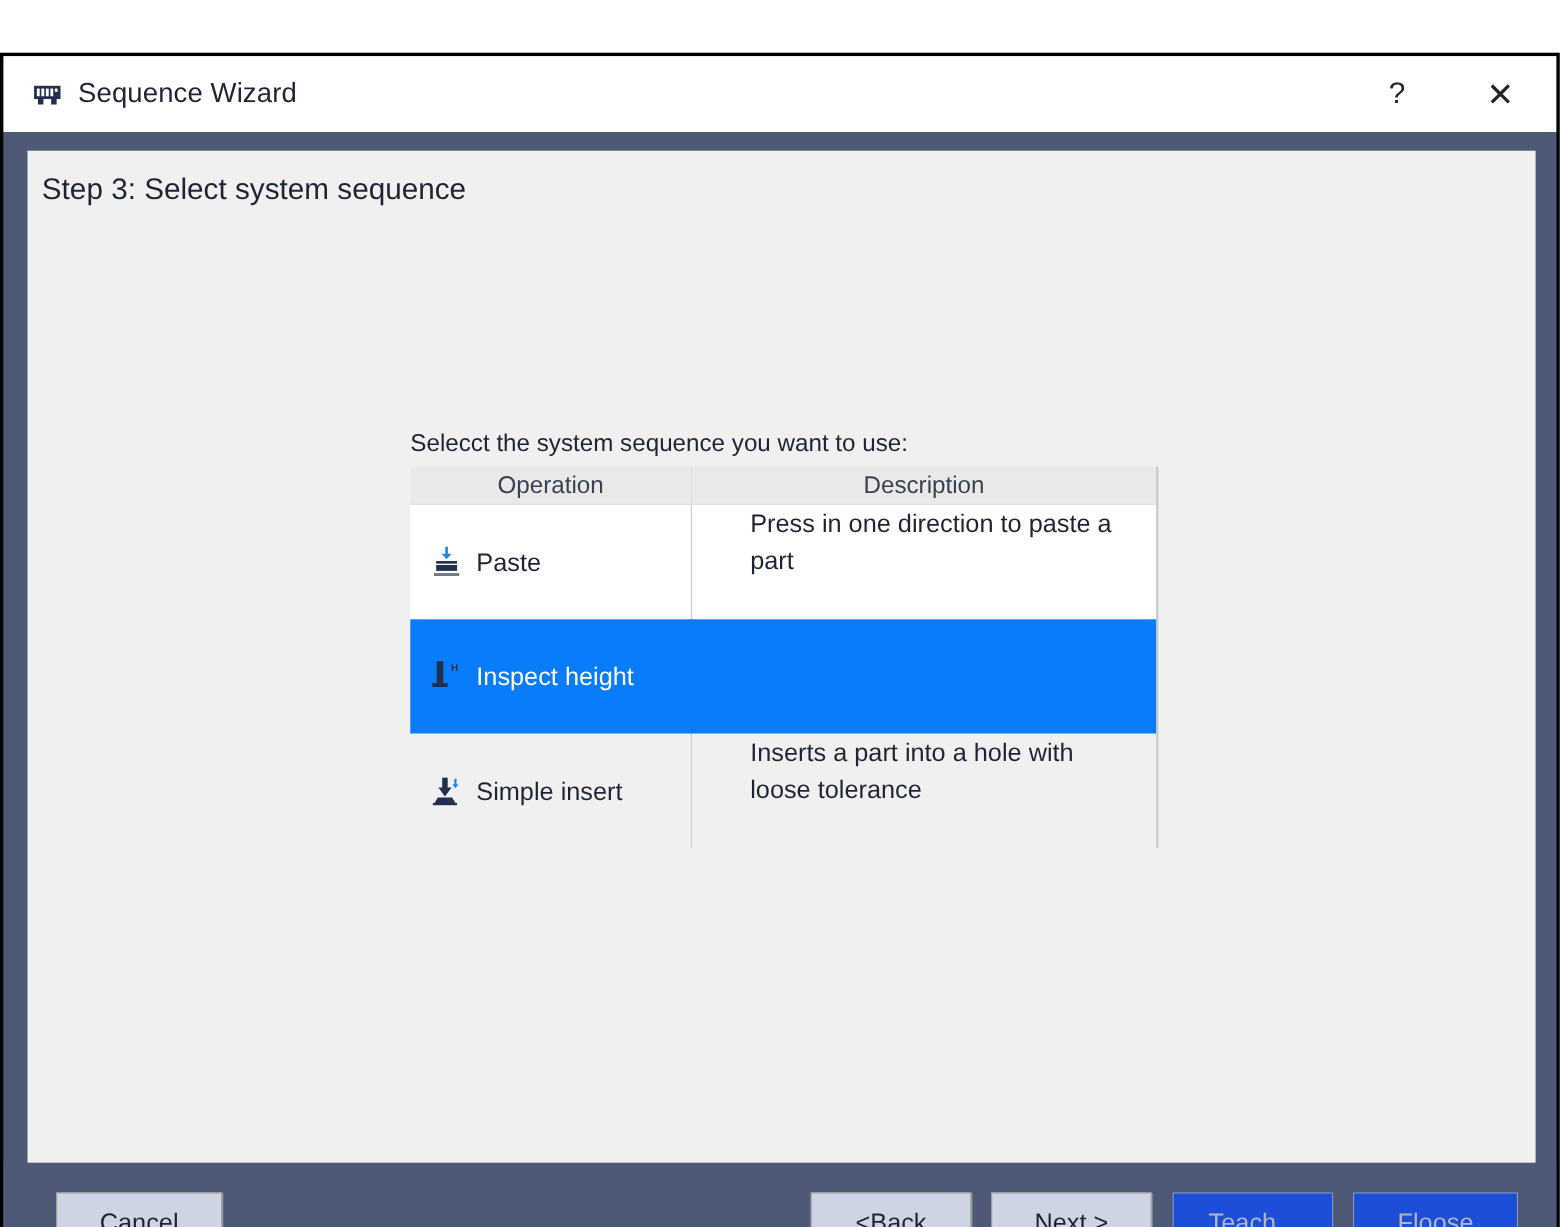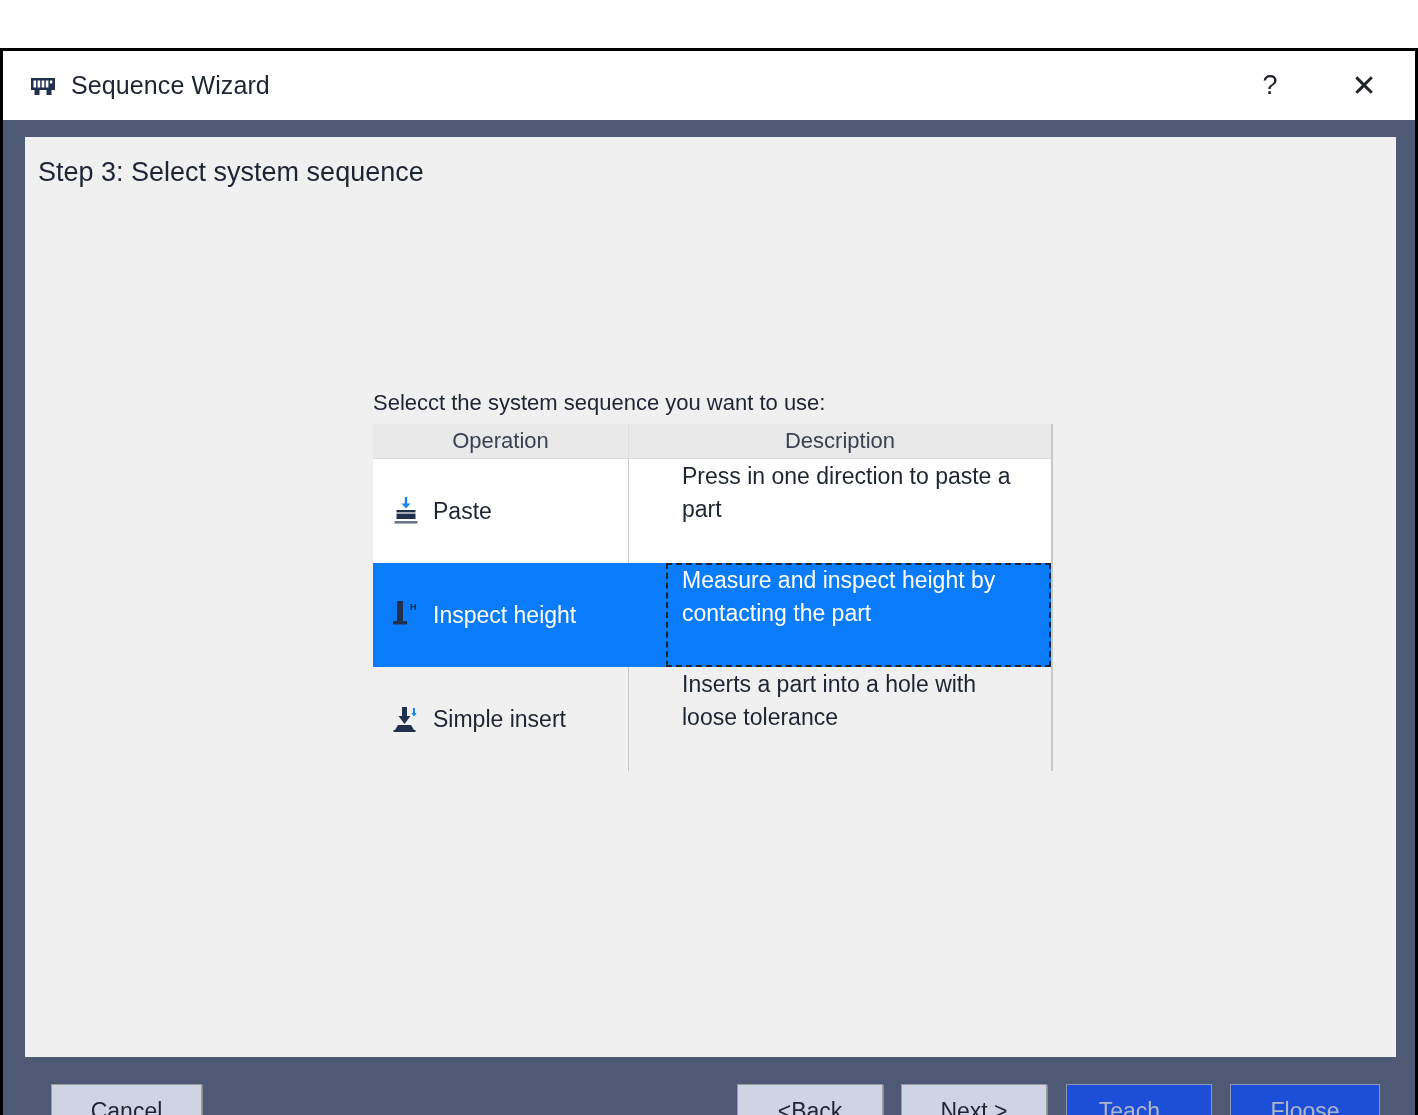--- a/index.html
+++ b/index.html
@@ -257,21 +257,20 @@
           <div class="cell-op">
             <span class="op-icon">
               <svg width="30" height="32" viewBox="0 0 30 32">
                 <rect x="6" y="2" width="6" height="20" fill="#20304d"></rect>
                 <rect x="2" y="22" width="14" height="3.5" fill="#20304d"></rect>
                 <text x="19" y="11" font-family="Liberation Sans, sans-serif" font-size="9" font-weight="bold" fill="#20304d">H</text>
               </svg>
             </span>
             <span class="op-label">Inspect height</span>
           </div>
-          <div class="cell-desc">Measure and inspect height by contacting the part</div>
         </div>
 
         <div class="grid-row alt">
           <div class="cell-op">
             <span class="op-icon">
               <svg width="28" height="30" viewBox="0 0 28 30">
                 <rect x="10" y="3" width="5" height="10" fill="#20304d"></rect>
                 <path d="M6.5 12 L18.5 12 L12.5 20 Z" fill="#20304d"></path>
                 <path d="M22 4 L22 11" stroke="#1a86e8" stroke-width="2" fill="none"></path>
                 <path d="M19.3 9 L22 12.5 L24.7 9 Z" fill="#1a86e8"></path>

